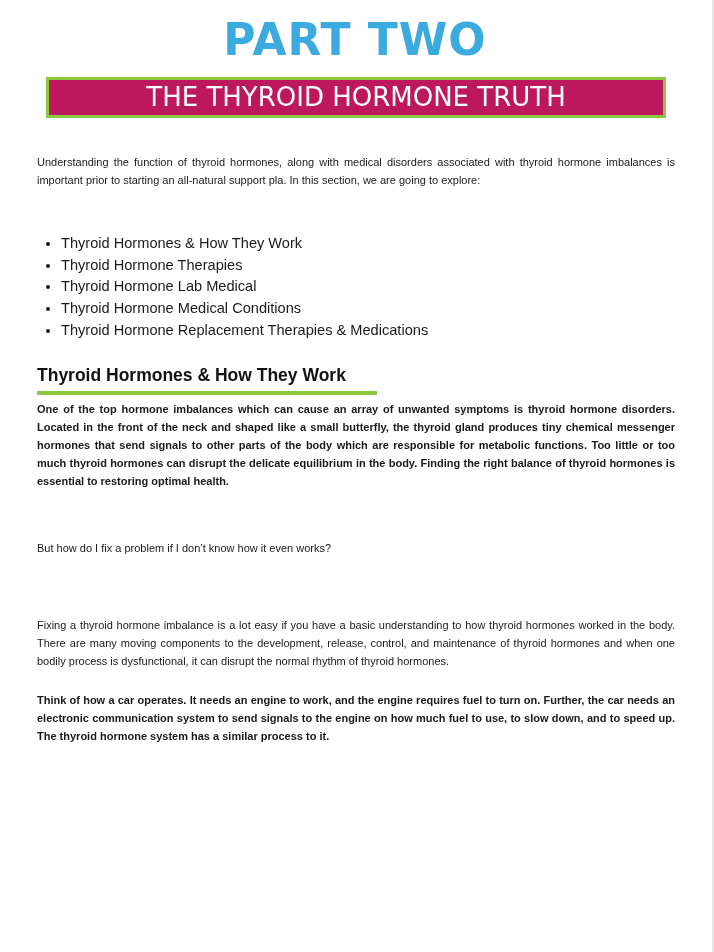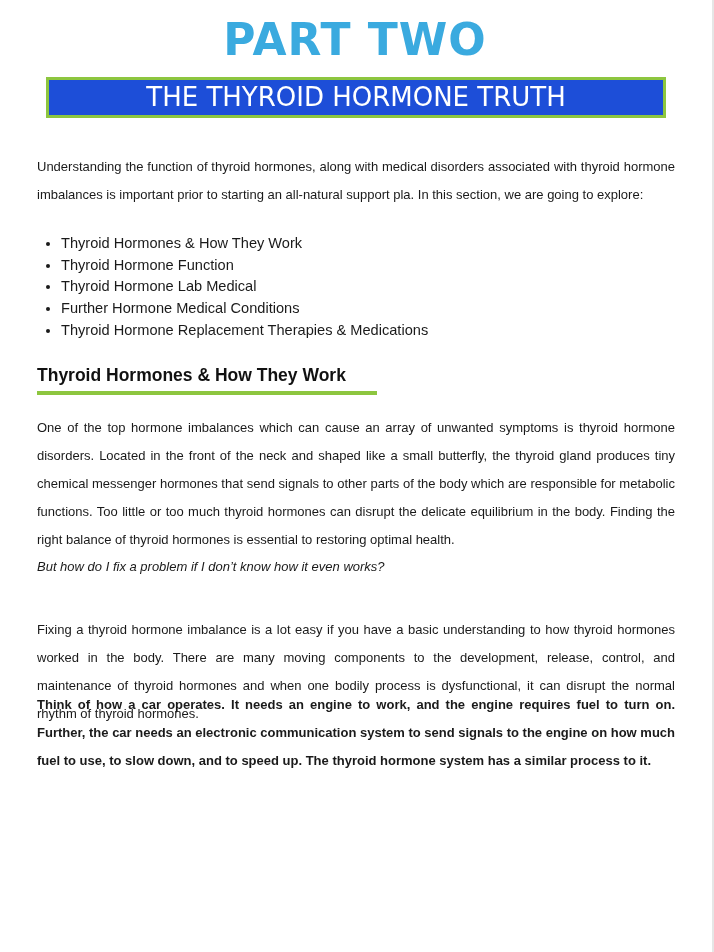--- a/index.html
+++ b/index.html
@@ -1,50 +1,50 @@
 <!DOCTYPE html>
 <html><head>
   <meta charset="utf-8">
   <style>
     html, body { margin: 0; padding: 0; background: #ffffff; }
     body { width: 714px; height: 952px; position: relative; overflow: hidden; font-family: "Liberation Sans", sans-serif; color: #1a1a1a; }
     .page-edge { position: absolute; top: 0; right: 0; width: 2px; height: 952px; background: #e6e6e6; }
     .part-title { position: absolute; top: 12px; left: 0; width: 710px; text-align: center; font-family: "DejaVu Sans", sans-serif; font-weight: bold; font-size: 44px; letter-spacing: 1px; color: #3aaadf; line-height: 56px; }
-    .banner { position: absolute; left: 46px; top: 77px; width: 614px; height: 35px; background: #1d4ed8; border: 3px solid #8dc63f; box-sizing: content-box; display: flex; align-items: center; justify-content: center; }
+    .banner { position: absolute; left: 46px; top: 77px; width: 614px; height: 35px; background: #be185d; border: 3px solid #8dc63f; box-sizing: content-box; display: flex; align-items: center; justify-content: center; }
     .banner-text { font-family: "DejaVu Sans", sans-serif; font-size: 26px; color: #ffffff; letter-spacing: 0px; line-height: 35px; }
-    .content { position: absolute; left: 37px; width: 638px; font-size: 13px; line-height: 28px; }
+    .content { position: absolute; left: 37px; width: 638px; font-size: 11px; line-height: 18px; }
     .para { text-align: justify; margin: 0; }
     .intro { top: 153px; }
     ul.topics { position: absolute; top: 233px; left: 37px; margin: 0; padding: 0 0 0 24px; font-size: 14.6px; line-height: 21.7px; }
     ul.topics li { margin: 0; padding: 0; }
     .section-head { position: absolute; top: 364px; left: 37px; font-weight: bold; font-size: 17.5px; line-height: 22px; color: #111; }
     .section-rule { position: absolute; top: 391px; left: 37px; width: 340px; height: 4px; background: #8dc63f; }
-    .p1 { top: 414px; }
-    .q { top: 553px; font-style: italic; }
+    .p1 { top: 400px; font-weight: bold; }
+    .q { top: 539px; }
     .p2 { top: 616px; }
     .p3 { top: 691px; font-weight: bold; }
   </style>
 </head>
 <body>
 
 <div class="page-edge"></div>
 
 <h1 class="part-title" style="margin:0;">PART TWO</h1>
 
 <div class="banner">
   <span class="banner-text">THE THYROID HORMONE TRUTH</span>
 </div>
 
 <p class="content para intro">Understanding the function of thyroid hormones, along with medical disorders associated with thyroid hormone imbalances is important prior to starting an all-natural support pla. In this section, we are going to explore:</p>
 
 <ul class="topics">
   <li>Thyroid Hormones &amp; How They Work</li>
-  <li>Thyroid Hormone Function</li>
+  <li>Thyroid Hormone Therapies</li>
   <li>Thyroid Hormone Lab Medical</li>
-  <li>Further Hormone Medical Conditions</li>
+  <li>Thyroid Hormone Medical Conditions</li>
   <li>Thyroid Hormone Replacement Therapies &amp; Medications</li>
 </ul>
 
 <h2 class="section-head" style="margin:0;">Thyroid Hormones &amp; How They Work</h2>
 <div class="section-rule"></div>
 
 <p class="content para p1">One of the top hormone imbalances which can cause an array of unwanted symptoms is thyroid hormone disorders. Located in the front of the neck and shaped like a small butterfly, the thyroid gland produces tiny chemical messenger hormones that send signals to other parts of the body which are responsible for metabolic functions. Too little or too much thyroid hormones can disrupt the delicate equilibrium in the body. Finding the right balance of thyroid hormones is essential to restoring optimal health.</p>
 <p class="content para q">But how do I fix a problem if I don’t know how it even works?</p>
 <p class="content para p2">Fixing a thyroid hormone imbalance is a lot easy if you have a basic understanding to how thyroid hormones worked in the body. There are many moving components to the development, release, control, and maintenance of thyroid hormones and when one bodily process is dysfunctional, it can disrupt the normal rhythm of thyroid hormones.</p>
 <p class="content para p3">Think of how a car operates. It needs an engine to work, and the engine requires fuel to turn on. Further, the car needs an electronic communication system to send signals to the engine on how much fuel to use, to slow down, and to speed up. The thyroid hormone system has a similar process to it.</p>

